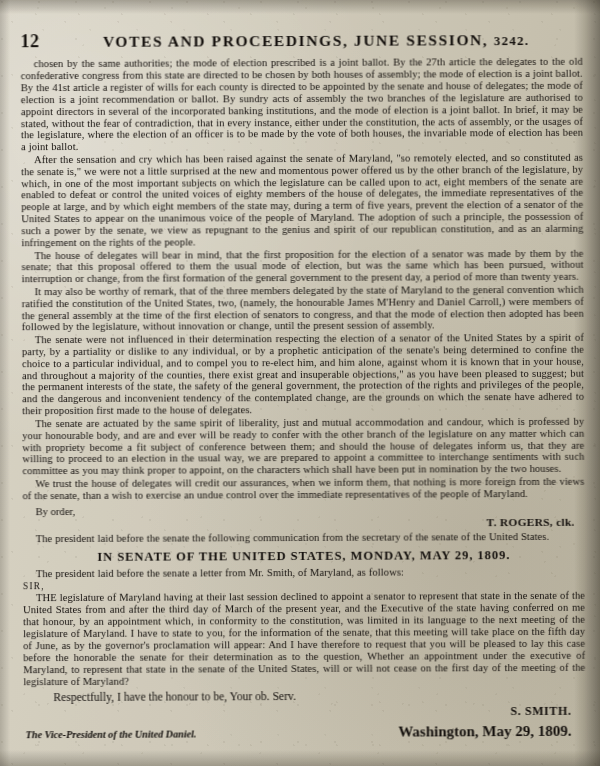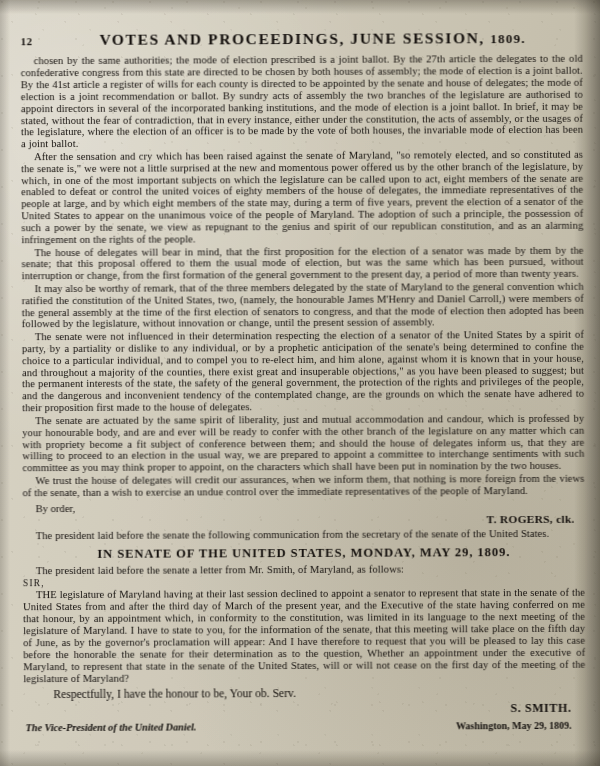--- a/index.html
+++ b/index.html
@@ -77,21 +77,21 @@
 
   
   .header {
     display: flex;
     align-items: baseline;
     gap: 10px;
     margin-bottom: 6px;
     white-space: nowrap;
   }
   .folio {
-    font-size: 11px;
+    font-size: 18px;
     font-weight: bold;
     letter-spacing: .5px;
     font-family: Liberation Serif, serif;
   }
   .runhead {
     font-size: 15.5px;
     font-weight: bold;
     letter-spacing: 1.6px;
     flex: 1;
     text-align: center;
@@ -160,21 +160,21 @@
     align-items: baseline;
     margin-top: 4px;
     padding: 0 14px 0 2px;
   }
   .footline .left {
     font-size: 10.2px;
     font-style: italic;
     font-weight: bold;
   }
   .footline .right {
-    font-size: 10px;
+    font-size: 15px;
     font-weight: bold;
   }
 
   
   #skew {
     transform: rotate(-0.25deg);
     transform-origin: 50% 50%;
   }
   .blur-soft { filter: blur(0.15px); }
 </style>
@@ -186,21 +186,21 @@
   <div class="edge-left"></div>
   <div class="edge-bottom"></div>
 
   <div id="skew">
   <div class="content blur-soft">
 
     <div class="header">
       <span class="folio">12</span>
       <span class="runhead">
         <span>VOTES AND PROCEEDINGS, JUNE SESSION,</span>
-        <span class="sc">1809.</span>
+        <span class="sc">3242.</span>
       </span>
     </div>
 
     <p class="para">chosen by the same authorities; the mode of election prescribed is a joint ballot. By the 27th article the delegates to the old confederative congress from this state are directed to be chosen by both houses of assembly; the mode of election is a joint ballot. By the 41st article a register of wills for each county is directed to be appointed by the senate and house of delegates; the mode of election is a joint recommendation or ballot. By sundry acts of assembly the two branches of the legislature are authorised to appoint directors in several of the incorporated banking institutions, and the mode of election is a joint ballot. In brief, it may be stated, without the fear of contradiction, that in every instance, either under the constitution, the acts of assembly, or the usages of the legislature, where the election of an officer is to be made by the vote of both houses, the invariable mode of election has been a joint ballot.</p>
     <p class="para">After the sensation and cry which has been raised against the senate of Maryland, "so remotely elected, and so constituted as the senate is," we were not a little surprised at the new and momentous power offered us by the other branch of the legislature, by which, in one of the most important subjects on which the legislature can be called upon to act, eight members of the senate are enabled to defeat or control the united voices of eighty members of the house of delegates, the immediate representatives of the people at large, and by which eight members of the state may, during a term of five years, prevent the election of a senator of the United States to appear on the unanimous voice of the people of Maryland. The adoption of such a principle, the possession of such a power by the senate, we view as repugnant to the genius and spirit of our republican constitution, and as an alarming infringement on the rights of the people.</p>
     <p class="para">The house of delegates will bear in mind, that the first proposition for the election of a senator was made by them by the senate; that this proposal offered to them the usual mode of election, but was the same which has been pursued, without interruption or change, from the first formation of the general government to the present day, a period of more than twenty years.</p>
     <p class="para">It may also be worthy of remark, that of the three members delegated by the state of Maryland to the general convention which ratified the constitution of the United States, two, (namely, the honourable James M'Henry and Daniel Carroll,) were members of the general assembly at the time of the first election of senators to congress, and that the mode of election then adopted has been followed by the legislature, without innovation or change, until the present session of assembly.</p>
     <p class="para">The senate were not influenced in their determination respecting the election of a senator of the United States by a spirit of party, by a partiality or dislike to any individual, or by a prophetic anticipation of the senate's being determined to confine the choice to a particular individual, and to compel you to re-elect him, and him alone, against whom it is known that in your house, and throughout a majority of the counties, there exist great and insuperable objections," as you have been pleased to suggest; but the permanent interests of the state, the safety of the general government, the protection of the rights and privileges of the people, and the dangerous and inconvenient tendency of the contemplated change, are the grounds on which the senate have adhered to their proposition first made to the house of delegates.</p>
     <p class="para">The senate are actuated by the same spirit of liberality, just and mutual accommodation and candour, which is professed by your honourable body, and are and ever will be ready to confer with the other branch of the legislature on any matter which can with propriety become a fit subject of conference between them; and should the house of delegates inform us, that they are willing to proceed to an election in the usual way, we are prepared to appoint a committee to interchange sentiments with such committee as you may think proper to appoint, on the characters which shall have been put in nomination by the two houses.</p>
     <p class="para">We trust the house of delegates will credit our assurances, when we inform them, that nothing is more foreign from the views of the senate, than a wish to exercise an undue control over the immediate representatives of the people of Maryland.</p>

